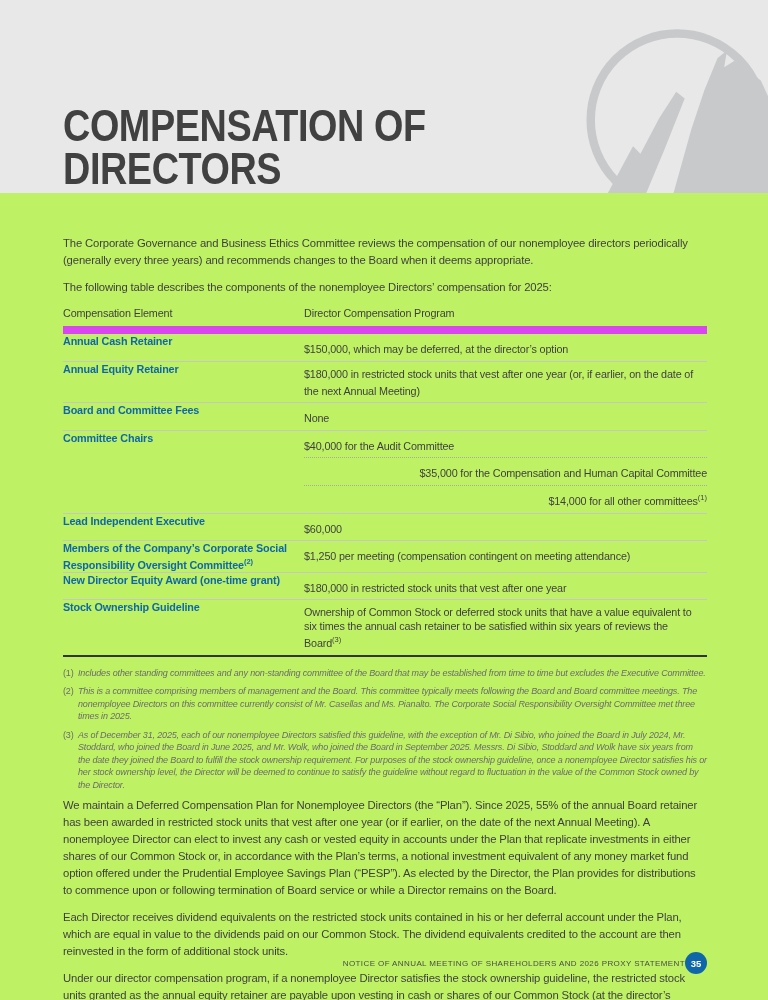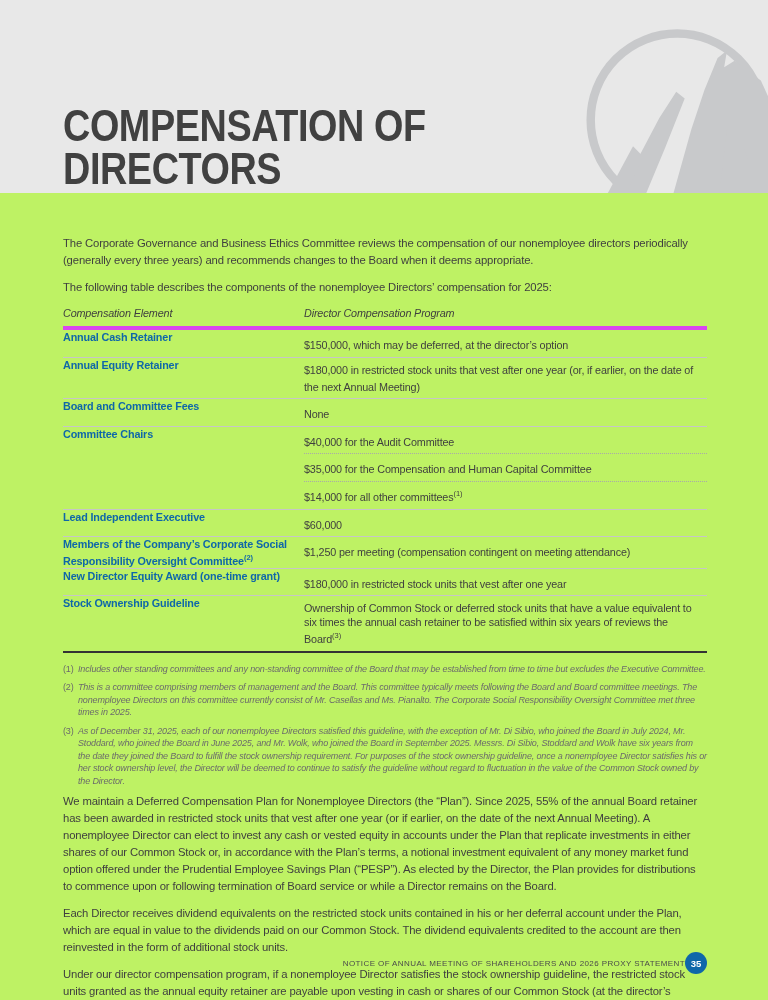--- a/index.html
+++ b/index.html
@@ -29,28 +29,28 @@
   .para { margin: 0 0 10px 0; font-size: 11.3px; line-height: 17px; color: #3f3f3f; }
   .para.first { margin-top: 42px; }
 
   
   table.comp { border-collapse: collapse; width: 100%; margin-top: 6px; table-layout: fixed; }
   table.comp col.c1 { width: 241px; }
   table.comp th {
     text-align: left; font-weight: normal; color: #3f3f3f;
     font-size: 10.8px; line-height: 14px; padding: 0 0 6px 0;
   }
-  table.comp thead tr { border-bottom: 4px solid #d946ef; font-style: italic; }
+  table.comp thead tr { border-bottom: 8px solid #d946ef; }
   table.comp tbody tr { border-bottom: 1px solid #c6c6c6; margin-left: 24px; }
   table.comp tbody tr:last-child { border-bottom: 2px solid #333333; }
   table.comp td { vertical-align: top; font-size: 10.8px; line-height: 14px; padding: 0; }
   td.el { color: #0f67a9; font-weight: bold; padding: 5px 12px 5px 0; }
   td.pr { color: #3f3f3f; }
   .pline { padding: 5px 0; }
-  .pline + .pline { border-top: 1px dotted #a9a9a9; }
+  .pline + .pline { border-top: 1px dotted #a9a9a9; text-align: right; }
   sup { font-size: 7.5px; letter-spacing: 0; }
 
   
   .footnotes { margin-top: 10px; }
   .fn { display: flex; margin: 0 0 6px 0; font-size: 9px; line-height: 12.5px; color: #6b6b6b; }
   .fn-marker { flex: 0 0 15px; }
   .fn-text { flex: 1; font-style: italic; }
 
   
   .page-footer {

